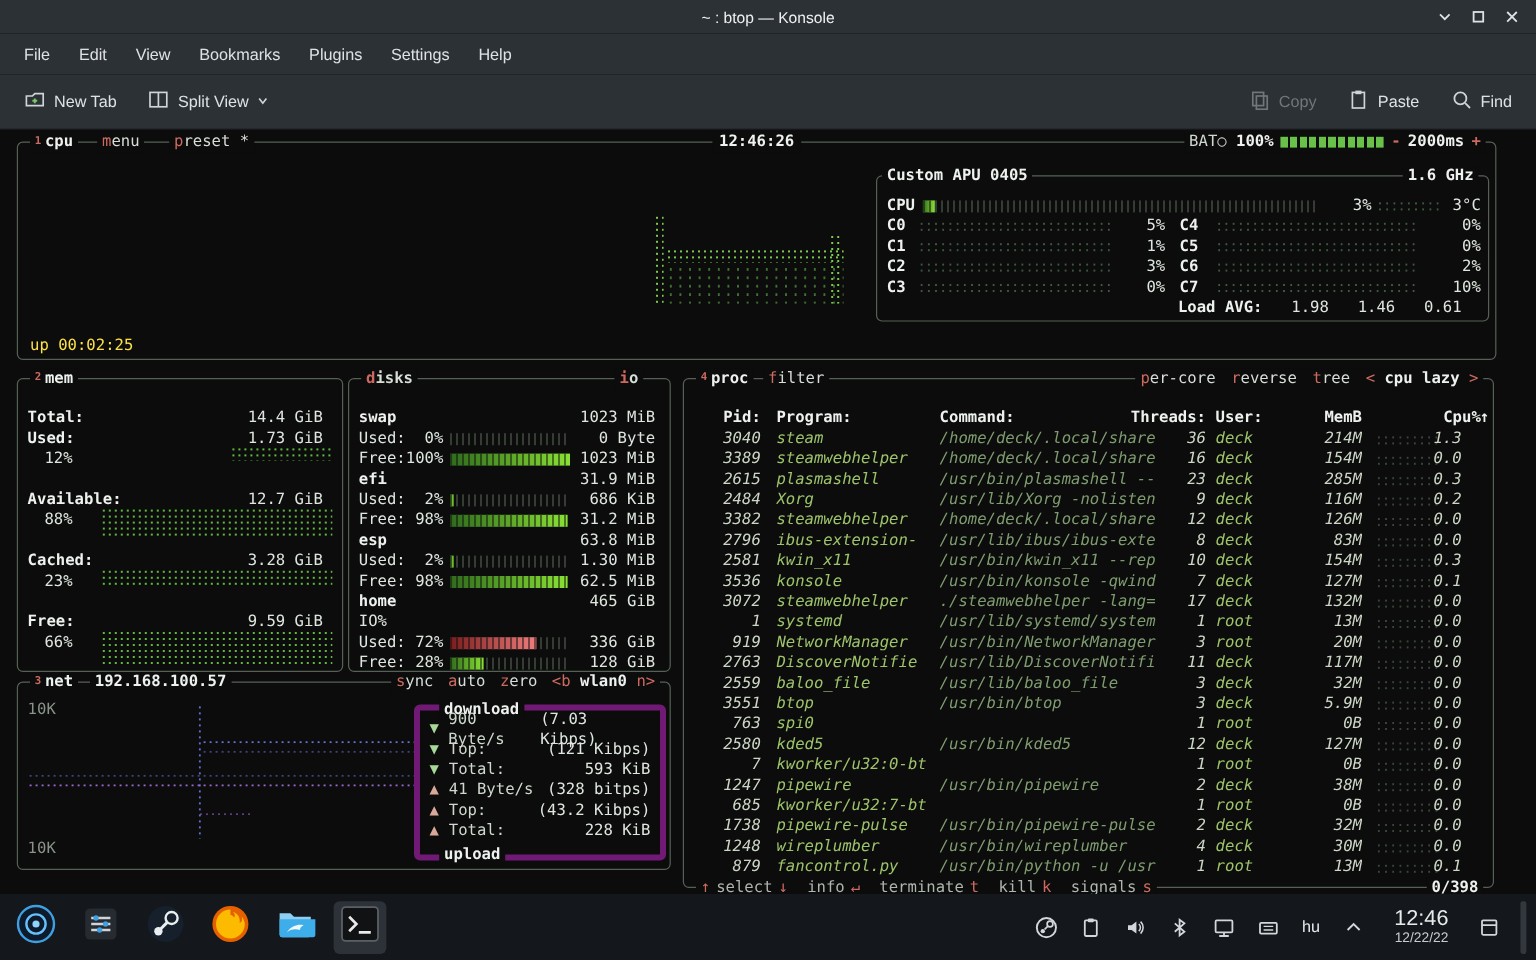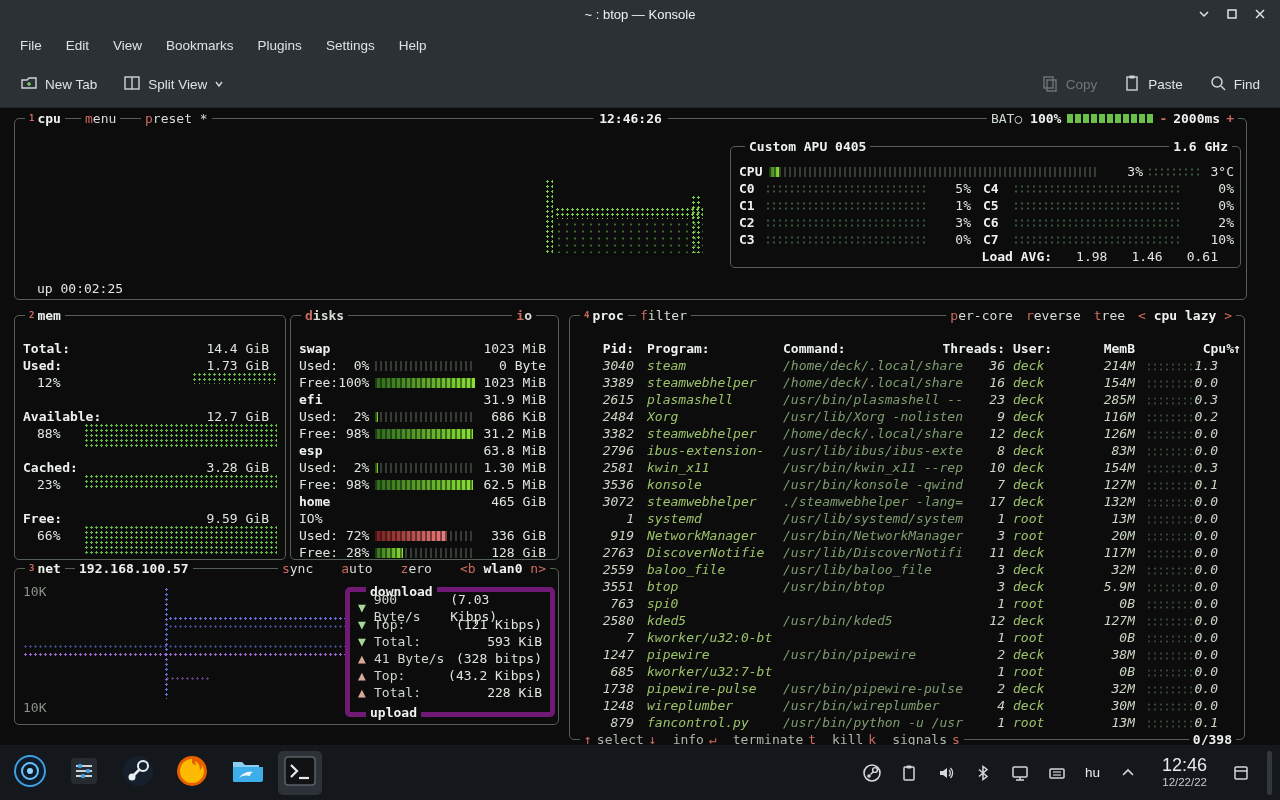--- a/index.html
+++ b/index.html
@@ -41,21 +41,21 @@
   #proc-box  { left:569px; top:207px; width:676px;  height:425px; }
 
   
   .bclock { position:absolute; top:-9px; left:50%; transform:translateX(-50%); background:#0b0c0b;
             padding:0 6px; font-weight:bold; color:#eef2ee; }
   .bright-cluster { position:absolute; top:-9px; right:8px; display:flex; align-items:center; gap:6px;
                     background:#0b0c0b; padding:0 4px; }
   .batmeter { width:86px; height:9px;
               background:repeating-linear-gradient(90deg,#6ac14a 0 6px,#0b0c0b 6px 8px); }
   .hk-ch { color:#cd6a60; cursor:pointer; font-weight:bold; }
-  .uptime { position:absolute; left:22px; bottom:2px; color:#e5e5e5; }
+  .uptime { position:absolute; left:10px; bottom:2px; color:#fde047; }
   .gdots { position:absolute; background-image:radial-gradient(circle,#79c94b 1.1px,rgba(0,0,0,0) 1.3px);
            background-size:5px 5px; }
   .g-spike1 { left:530px; top:60px; width:8px;  height:74px; }
   .g-spike2 { left:676px; top:76px; width:9px;  height:58px; }
   .g-band   { left:540px; top:88px; width:148px; height:12px; }
   .g-under  { left:540px; top:102px; width:148px; height:32px;
               background-image:radial-gradient(circle,#3f7030 1px,rgba(0,0,0,0) 1.2px); background-size:8px 7px; }
 
   .apanel { position:absolute; left:715px; top:27px; width:511px; height:122px;
             border:1px solid #566156; border-radius:5px; }
@@ -95,21 +95,21 @@
   .dmeter { width:100px; height:10px; flex:none; margin:0 4px;
             background:repeating-linear-gradient(90deg,#343c34 0 2px,rgba(0,0,0,0) 2px 5px); }
   .dfill { display:block; height:100%;
            background:repeating-linear-gradient(90deg,rgba(11,12,11,.5) 0 2px,rgba(0,0,0,0) 2px 5px),
                       linear-gradient(90deg,#2f6a1d,#8ae234); }
   .dfill.red { background:repeating-linear-gradient(90deg,rgba(11,12,11,.5) 0 2px,rgba(0,0,0,0) 2px 5px),
                linear-gradient(90deg,#7a1d1d,#ef7d7d); }
   .dval { flex:1; text-align:right; padding-right:8px; color:#dfe6df; }
 
   
-  .net-ctrl { right:8px; display:flex; gap:28px;justify-content:space-between; }
+  .net-ctrl { right:8px; display:flex; gap:12px;justify-content:space-between; }
   .nscale { position:absolute; left:8px; color:#8a938a; }
   .nline { position:absolute; }
   .nline.v { width:3px; background-image:radial-gradient(circle,#6470d8 1px,rgba(0,0,0,0) 1.2px);
              background-size:3px 5px; }
   .nline.h { height:3px; background-image:radial-gradient(circle,#6470d8 1px,rgba(0,0,0,0) 1.2px);
              background-size:5px 3px; }
   .nline.purple { background-image:radial-gradient(circle,#9a66d0 1px,rgba(0,0,0,0) 1.2px); }
   .nline.dim { opacity:.55; }
   .npanel { position:absolute; left:330px; top:18px; width:210px; height:130px;
             border:5px solid #701a75; border-radius:5px; }
@@ -277,21 +277,21 @@
         <span class="hk-ch">+</span>
       </span>
 
       <div class="gdots g-spike1"></div>
       <div class="gdots g-band"></div>
       <div class="gdots g-under"></div>
       <div class="gdots g-spike2"></div>
       <span class="uptime">up 00:02:25</span>
 
       <div class="apanel">
-        <span class="btitle" style="left:14px">
+        <span class="btitle" style="left:4px">
             <b>Custom APU 0405</b>
           </span>
         <span class="btitle" style="right:8px">
             <b>1.6 GHz</b>
           </span>
         <div class="arow" style="top:16px">
           <span class="acl">CPU</span>
           <span class="ameter">
               <span class="afill" style="width:3%"></span>
             </span>

